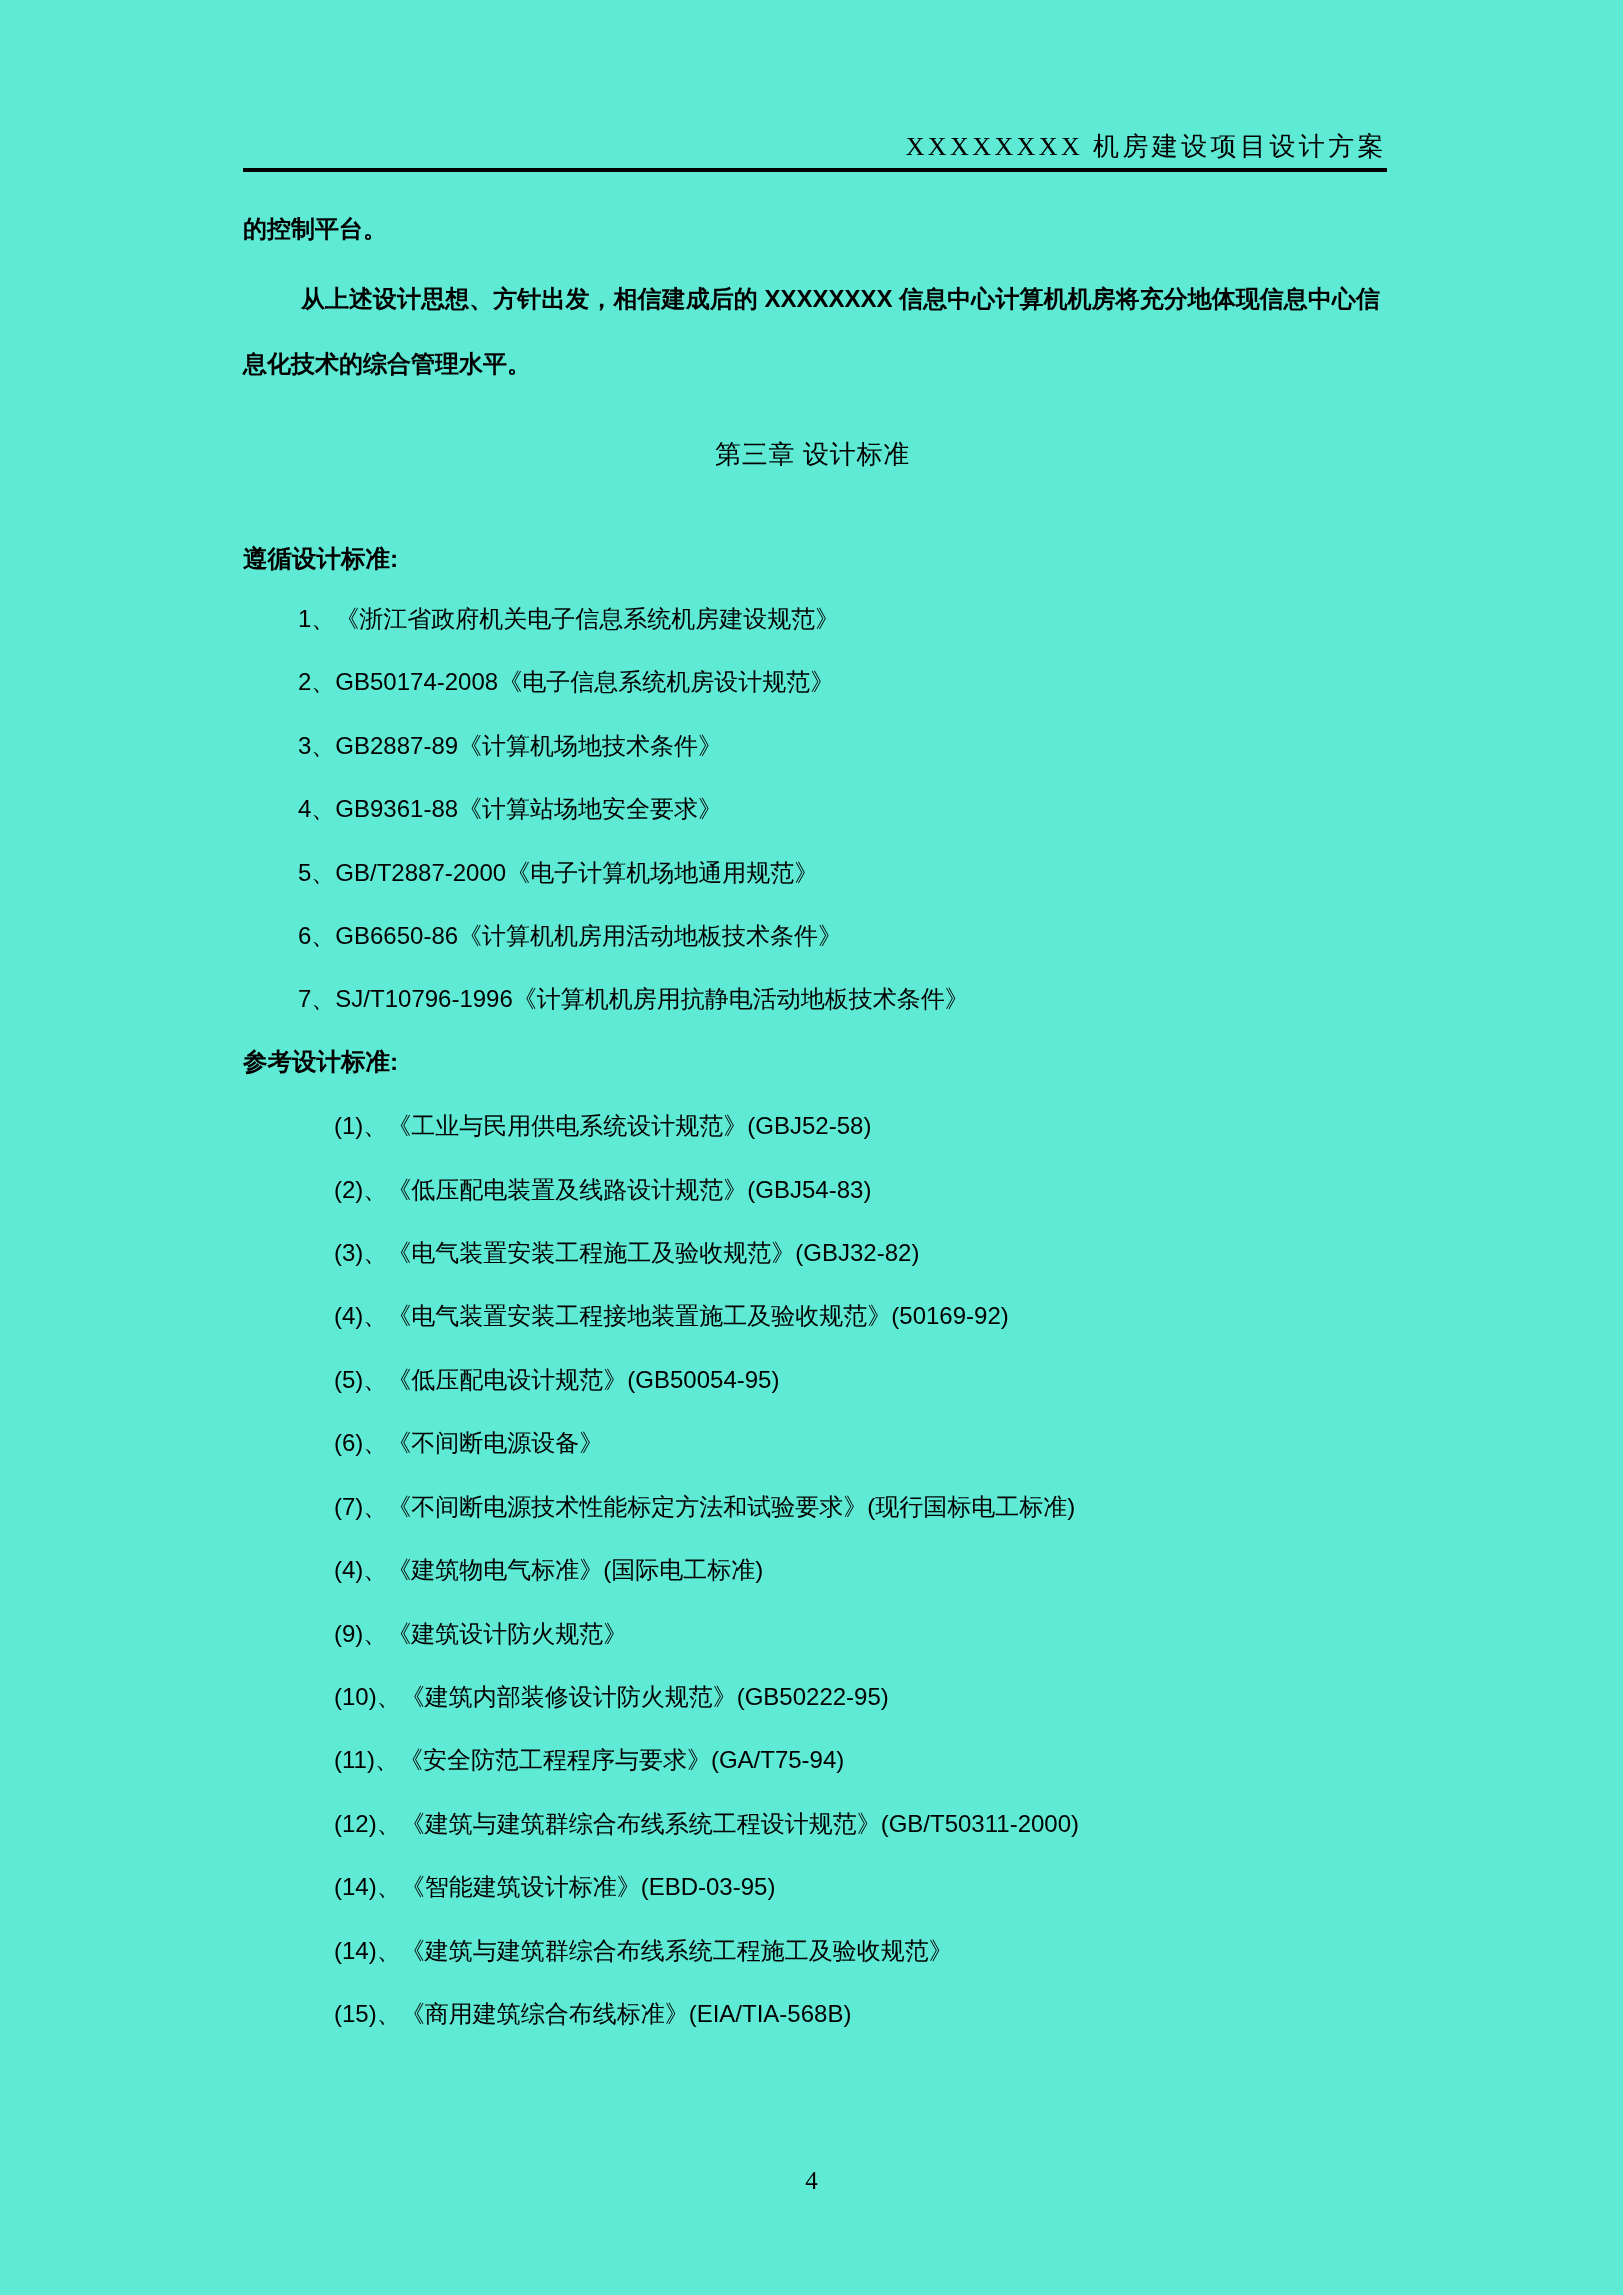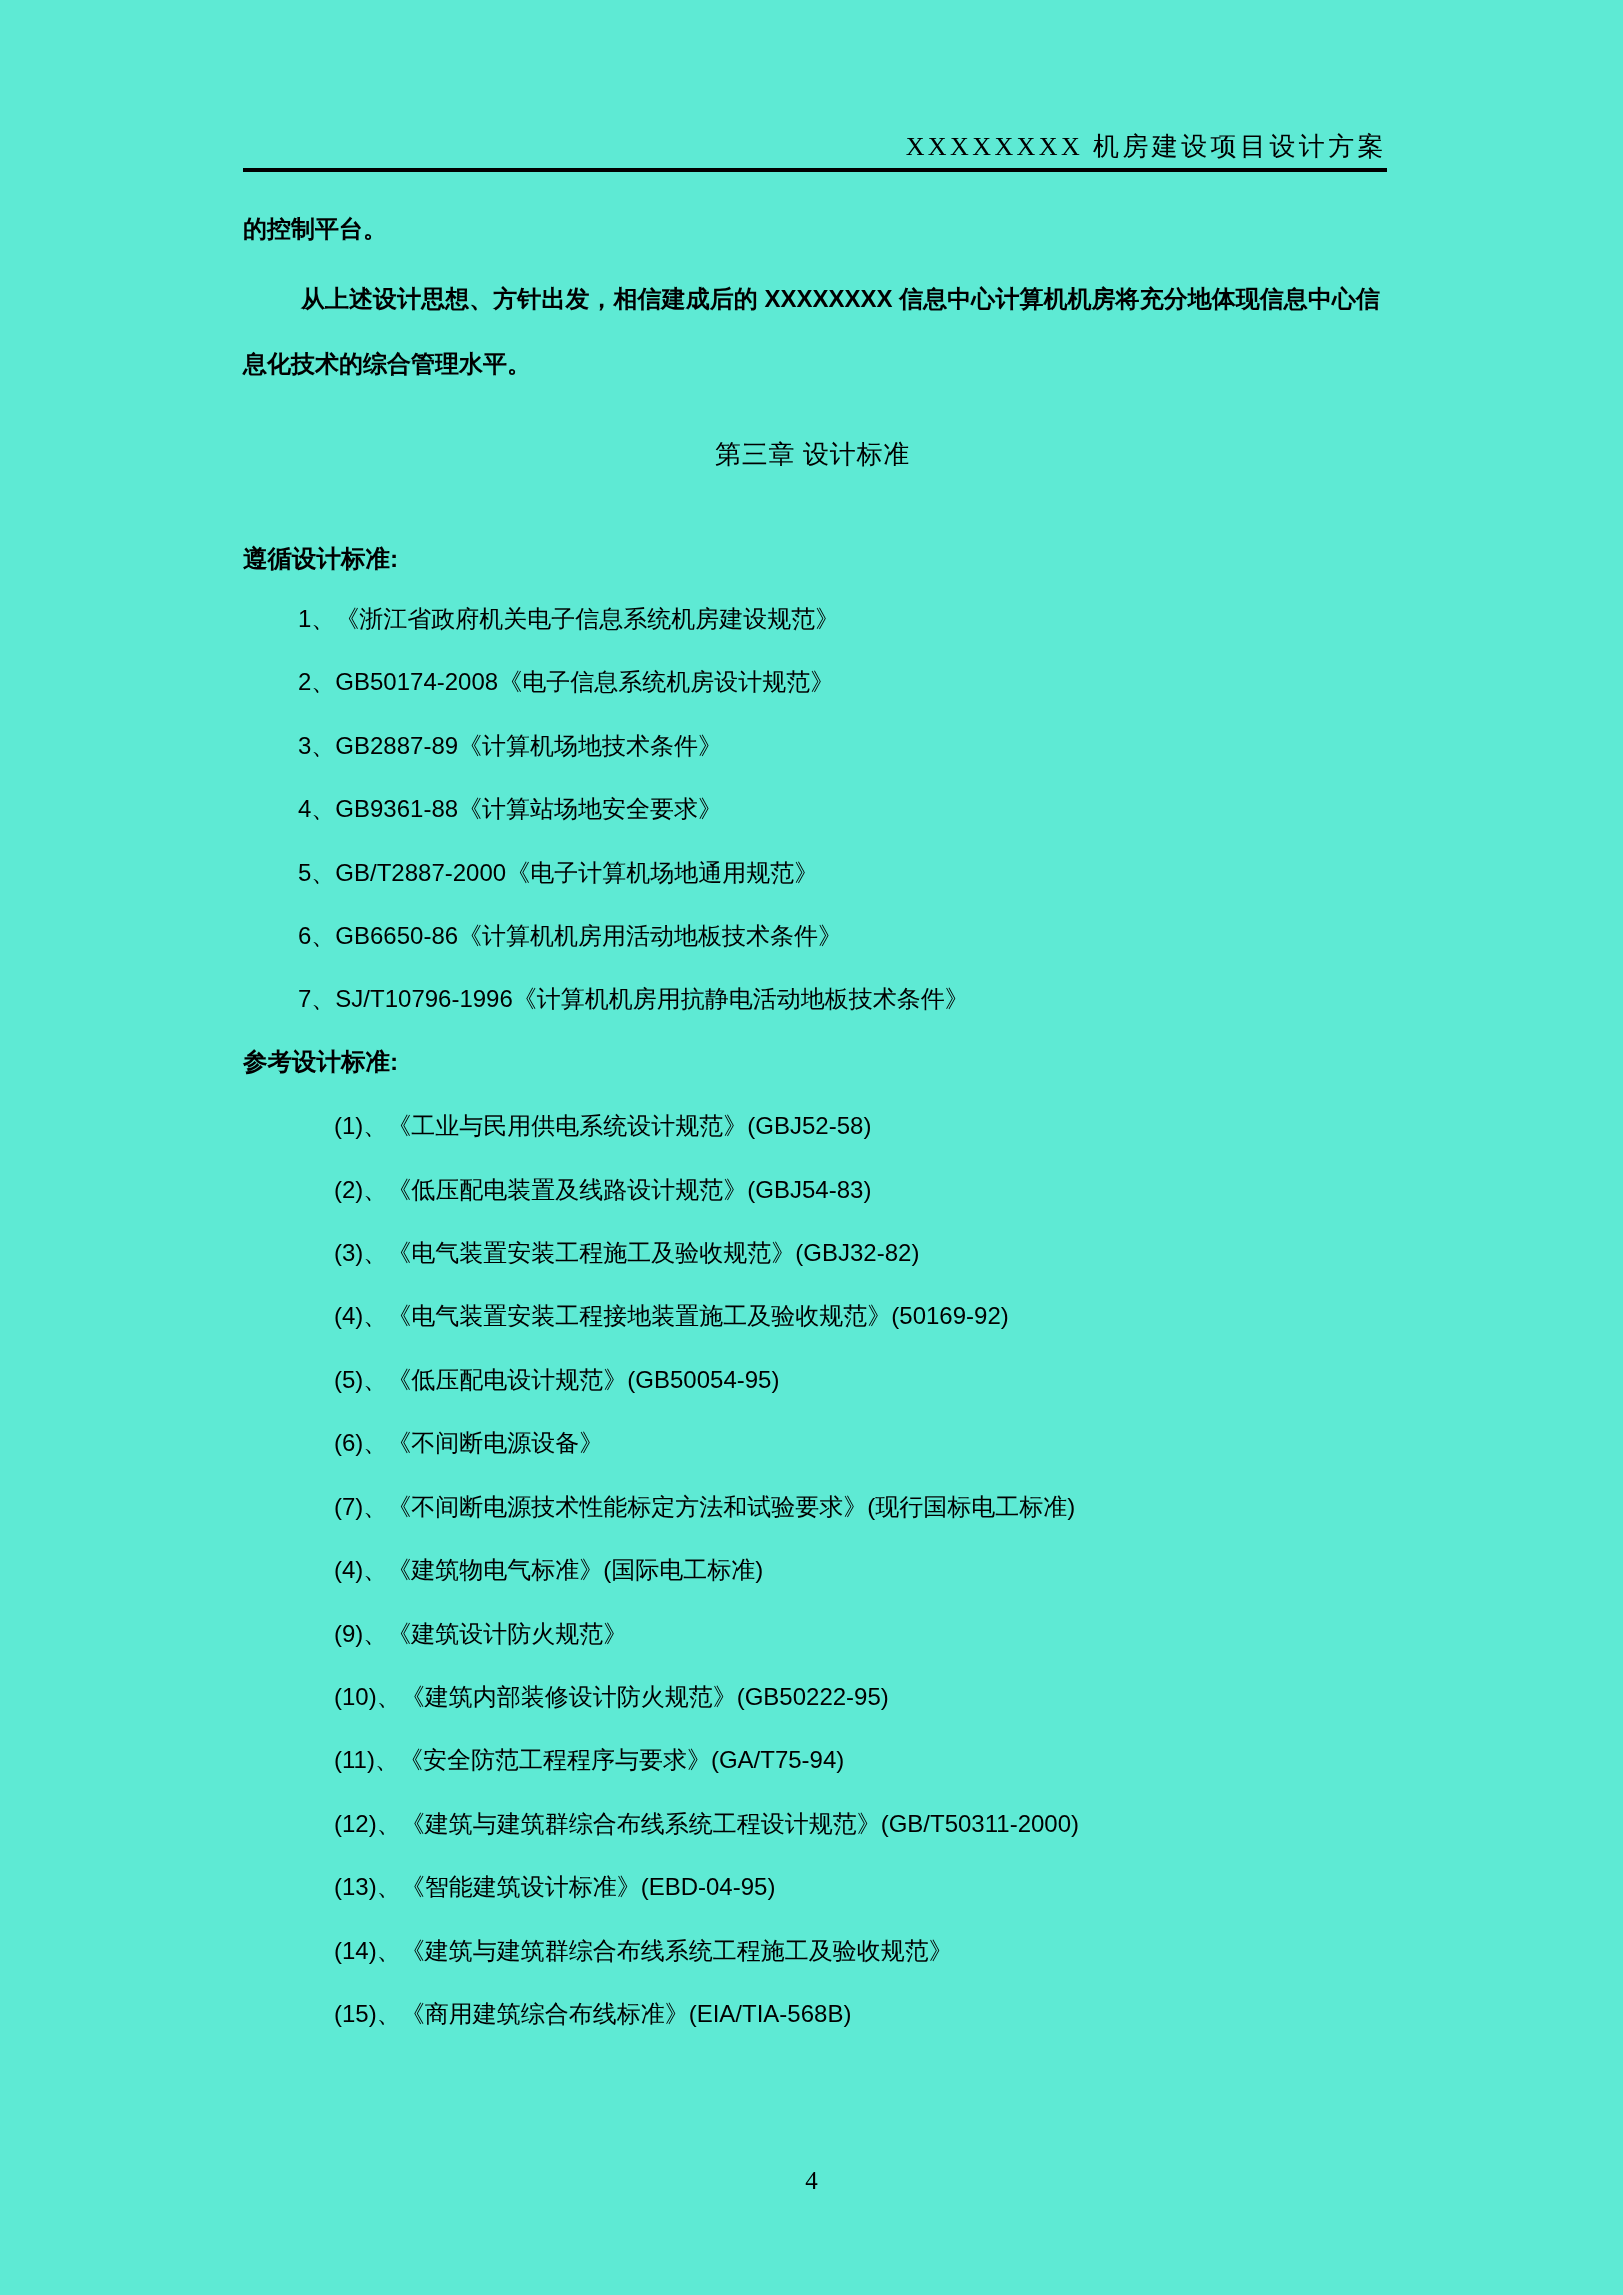--- a/index.html
+++ b/index.html
@@ -98,20 +98,20 @@
   <div class="line lv2" style="top:1238px">(3)、《电气装置安装工程施工及验收规范》(GBJ32-82)</div>
   <div class="line lv2" style="top:1301px">(4)、《电气装置安装工程接地装置施工及验收规范》(50169-92)</div>
   <div class="line lv2" style="top:1365px">(5)、《低压配电设计规范》(GB50054-95)</div>
   <div class="line lv2" style="top:1428px">(6)、《不间断电源设备》</div>
   <div class="line lv2" style="top:1492px">(7)、《不间断电源技术性能标定方法和试验要求》(现行国标电工标准)</div>
   <div class="line lv2" style="top:1555px">(4)、《建筑物电气标准》(国际电工标准)</div>
   <div class="line lv2" style="top:1619px">(9)、《建筑设计防火规范》</div>
   <div class="line lv2" style="top:1682px">(10)、《建筑内部装修设计防火规范》(GB50222-95)</div>
   <div class="line lv2" style="top:1745px">(11)、《安全防范工程程序与要求》(GA/T75-94)</div>
   <div class="line lv2" style="top:1809px">(12)、《建筑与建筑群综合布线系统工程设计规范》(GB/T50311-2000)</div>
-  <div class="line lv2" style="top:1872px">(13)、《智能建筑设计标准》(EBD-04-95)</div>
+  <div class="line lv2" style="top:1872px">(14)、《智能建筑设计标准》(EBD-03-95)</div>
   <div class="line lv2" style="top:1936px">(14)、《建筑与建筑群综合布线系统工程施工及验收规范》</div>
   <div class="line lv2" style="top:1999px">(15)、《商用建筑综合布线标准》(EIA/TIA-568B)</div>
 
   <div class="page-number">4</div>
 
 </div>
 
 
 </body></html>

